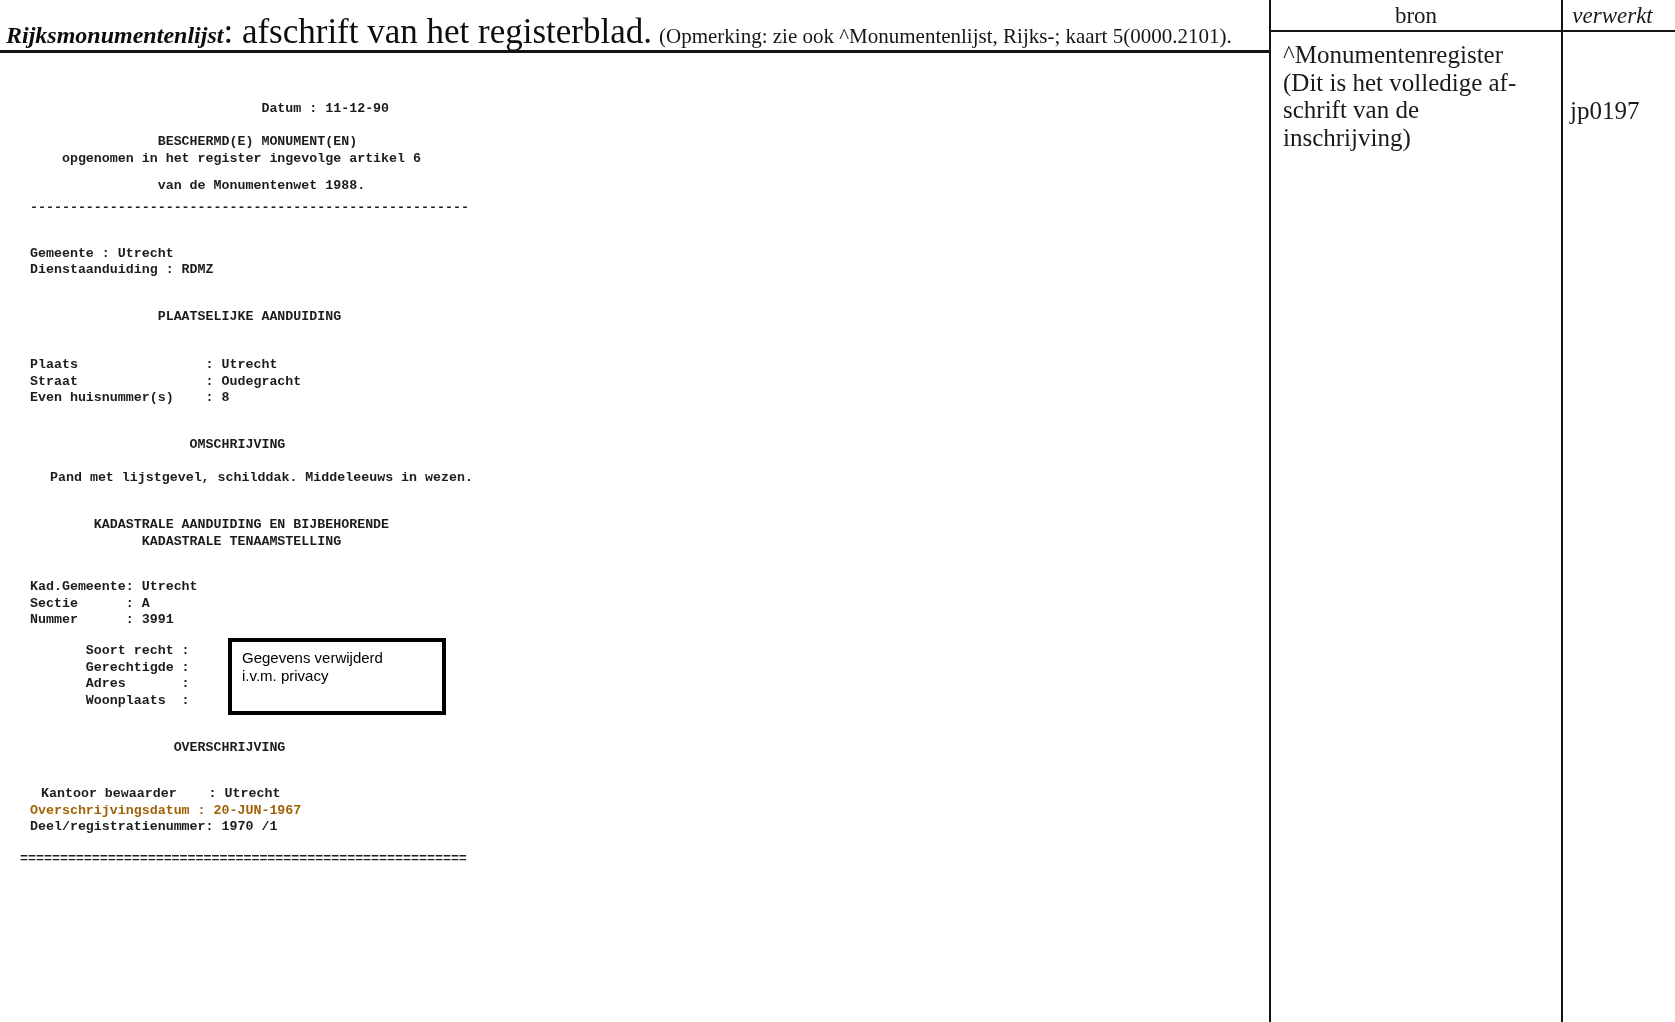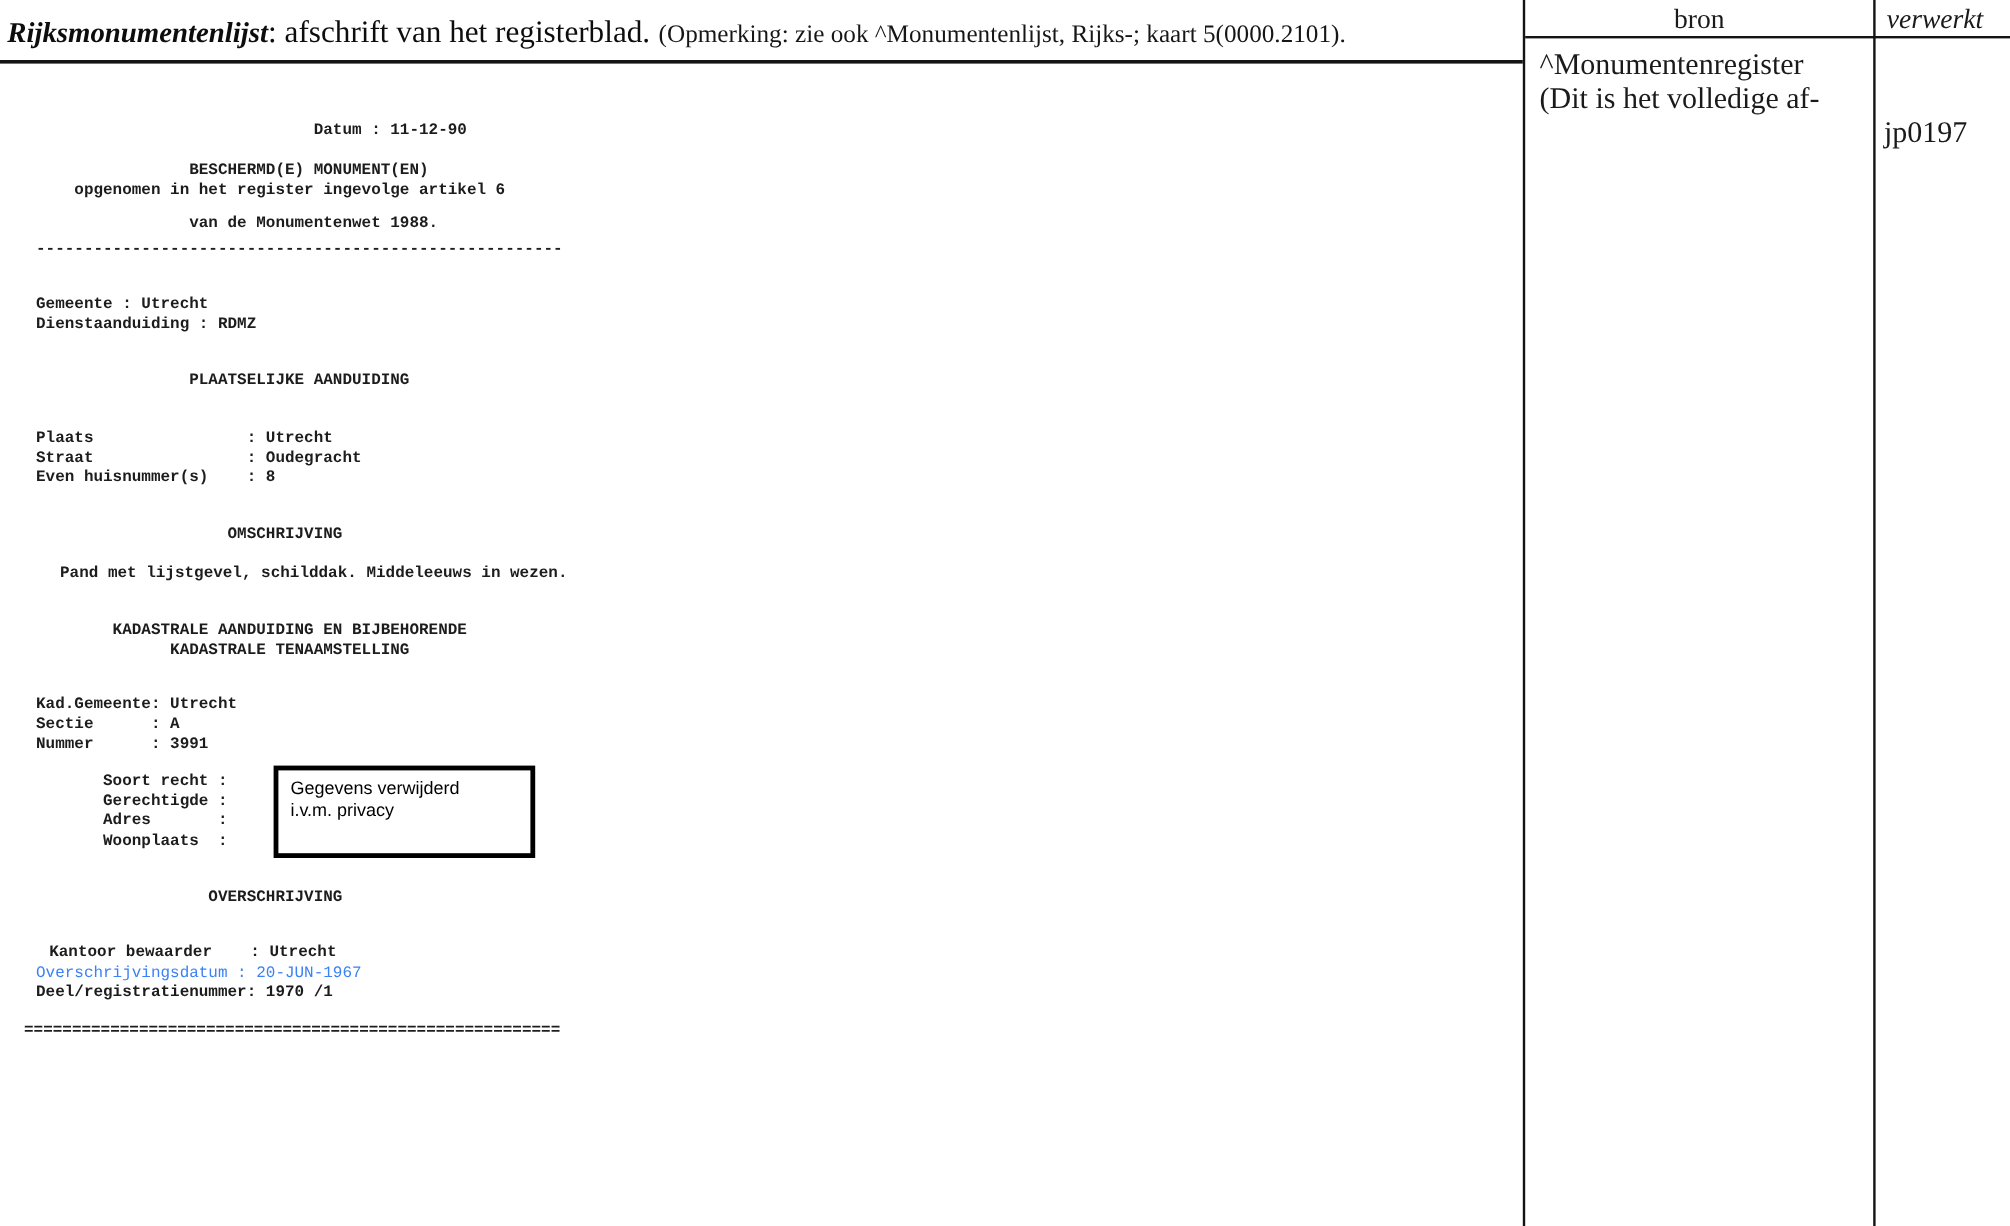--- a/index.html
+++ b/index.html
@@ -9,37 +9,37 @@
     font-family:"Liberation Serif", serif; color:#111;
   }
   
   .vline { position:absolute; top:0; bottom:0; width:2px; background:#141414; }
   .hline { position:absolute; height:2px; background:#141414; }
   .header-underline { position:absolute; left:0; top:50px; width:1269px; height:3px; background:#141414; }
 
   
   .doc-header { position:absolute; left:6px; top:12px; width:1250px; white-space:nowrap; }
   .doc-header .t1 { font-size:24px; font-weight:700; color:#0d0d0d;font-style:italic; }
-  .doc-header .t2 { font-size:26px; font-weight:400; color:#0d0d0d; }
+  .doc-header .t2 { font-size:35px; font-weight:400; color:#0d0d0d; }
   .doc-header .t3 { font-size:21px; font-weight:400; color:#161616; padding-left:7px; }
 
   
   .panel-col-header { position:absolute; top:3px; text-align:center; font-size:23px; color:#1a1a1a; }
   .panel-col-header.bron { left:1271px; width:290px; }
   .panel-col-header.verwerkt { left:1563px; width:99px;font-style:italic; }
   .bron-text { position:absolute; left:1283px; top:41px; width:270px; font-size:25px; line-height:27.5px; color:#1a1a1a; }
   .verwerkt-text { position:absolute; left:1570px; top:97px; font-size:25px; color:#1a1a1a; }
 
   
   .mono {
     position:absolute; left:30px; white-space:pre;
     font-family:"Liberation Mono","DejaVu Sans Mono",monospace;
     font-size:13.3px; line-height:16.5px; font-weight:700; color:#1c1c1c;
   }
-  .mono.light { font-weight:400; color:#3b82f6; }
+  .mono.light { font-weight:700; color:#a16207; }
 
   
   .privacy-box {
     position:absolute; left:210px; top:638px; width:200px; height:62px;
     border:4px solid #000; background:#fff; padding:7px 0 0 10px;margin-left:18px;
   }
   .privacy-line {
     font-family:"Liberation Sans","DejaVu Sans",sans-serif;
     font-size:15px; line-height:17.5px; color:#000;
   }
@@ -56,20 +56,21 @@
 
   <div class="vline" style="left:1269px;"></div>
   <div class="vline" style="left:1561px;"></div>
   <div class="hline" style="left:1271px; top:30px; width:404px;"></div>
 
   <div class="panel-col-header bron">bron</div>
   <div class="panel-col-header verwerkt">verwerkt</div>
   <div class="bron-text">
     <div>^Monumentenregister</div>
     <div>(Dit is het volledige af-</div>
+    <div>schrift van de inschrijving)</div>
   </div>
   <div class="verwerkt-text">jp0197</div>
 
   <div class="mono" style="top:101px;">                             Datum : 11-12-90</div>
 
   <div class="mono" style="top:134px;">                BESCHERMD(E) MONUMENT(EN)</div>
   <div class="mono" style="top:150.5px;">    opgenomen in het register ingevolge artikel 6</div>
   <div class="mono" style="top:154px;margin-top:24px;">                van de Monumentenwet 1988.</div>
 
   <div class="mono" style="top:200px;">-------------------------------------------------------</div>

